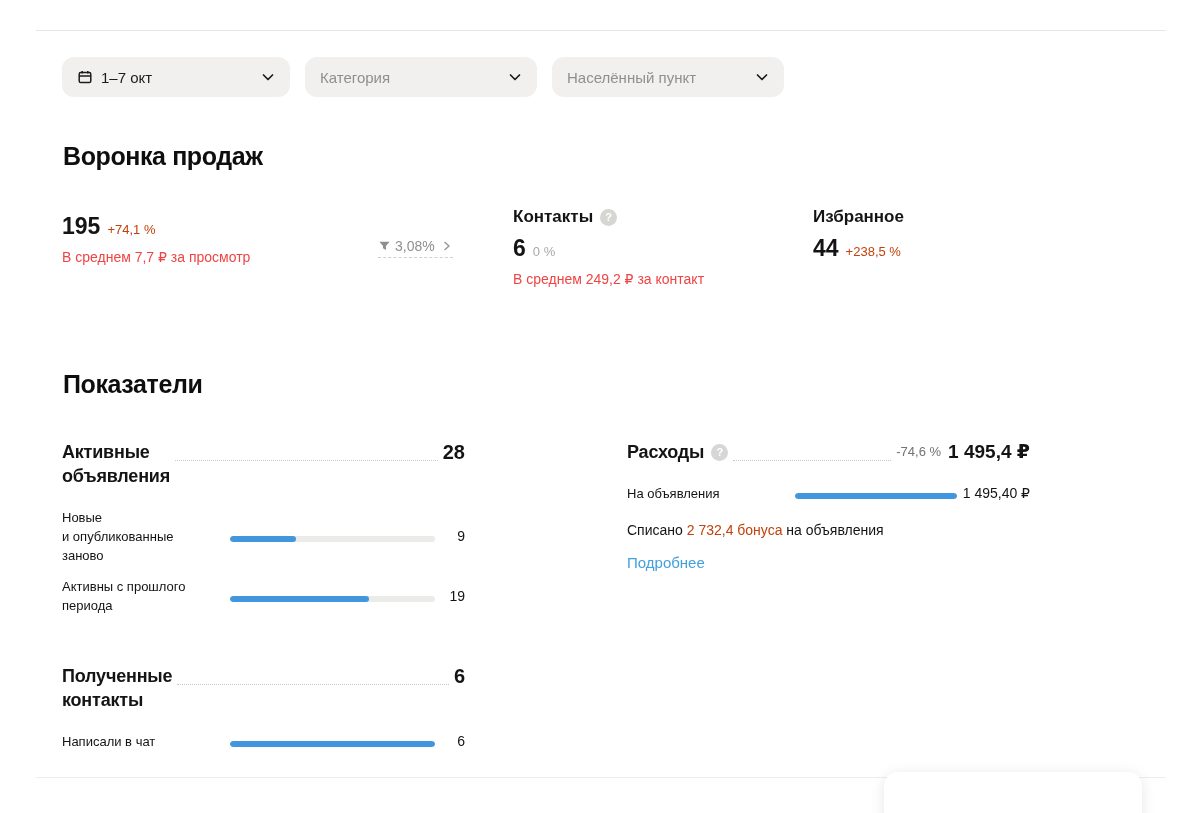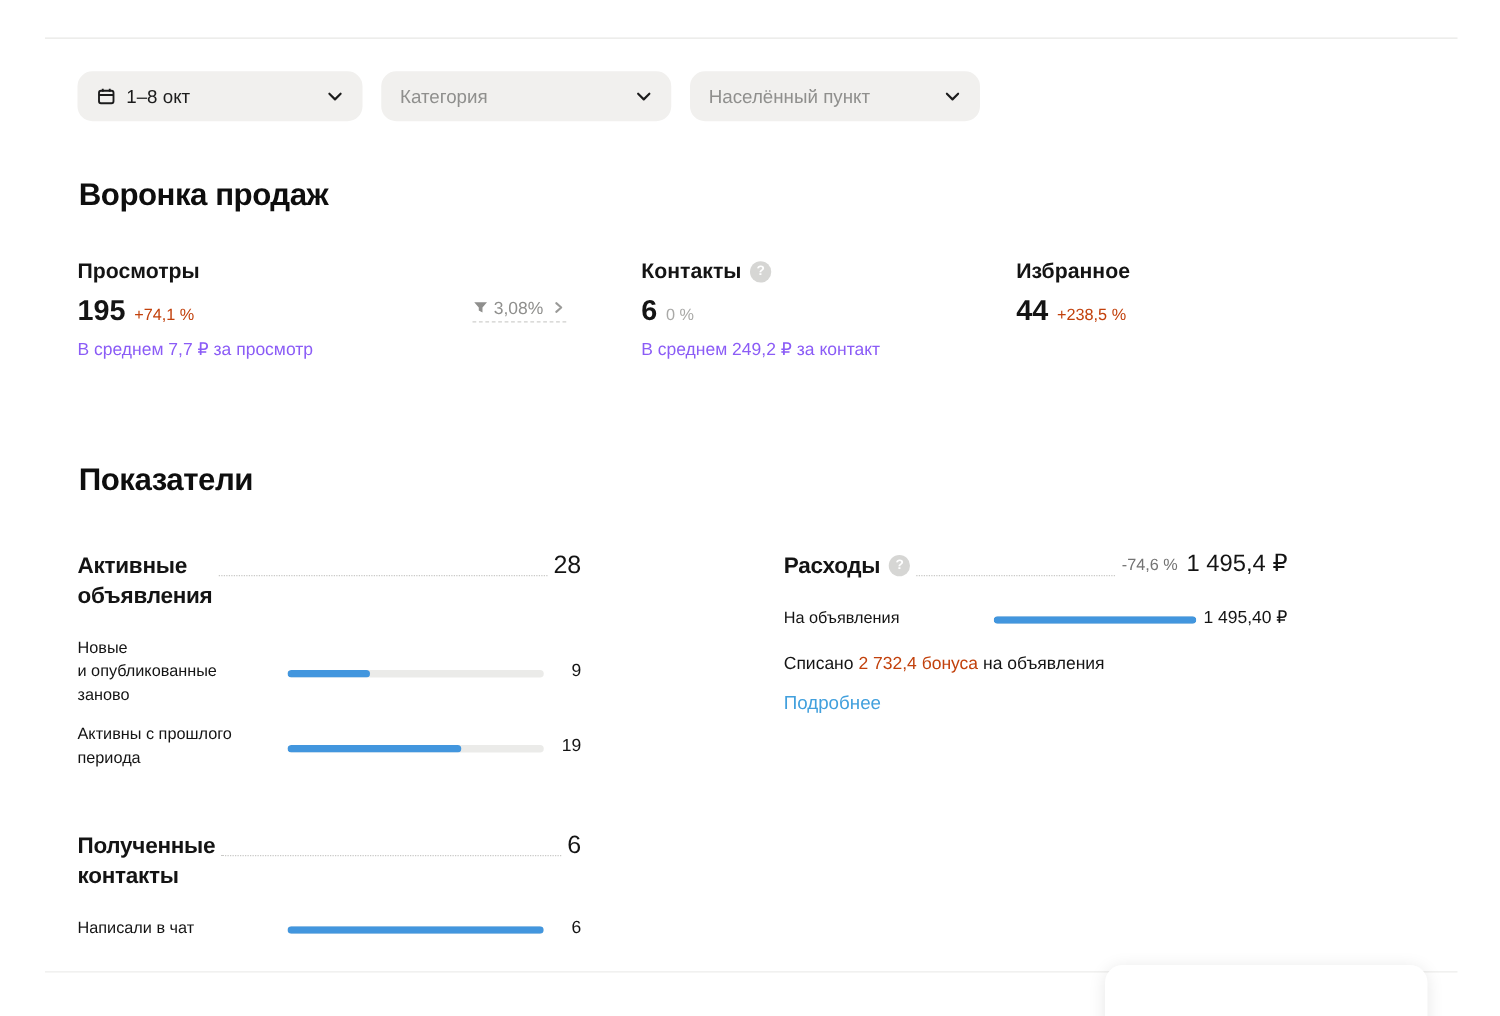--- a/index.html
+++ b/index.html
@@ -40,21 +40,21 @@
 
   
   .funnel-row{position:absolute;left:62px;top:206px;right:40px;height:100px;}
   .fcol{position:absolute;top:0;}
   .flabel{display:flex;align-items:center;gap:7px;font-size:17px;line-height:22px;font-weight:700;}
   .vrow{margin-top:8px;display:flex;align-items:baseline;}
   .bignum{font-size:23px;line-height:24px;font-weight:700;white-space:nowrap;}
   .chg{font-size:13px;margin-left:7px;white-space:nowrap;}
   .green{color:#c2410c;}
   .chg-gray{color:#a9a9a7;}
-  .fnote{margin-top:10px;font-size:14px;line-height:18px;color:#8b5cf6;white-space:nowrap;}
+  .fnote{margin-top:10px;font-size:14px;line-height:18px;color:#ef4444;white-space:nowrap;}
   .conversion{
     position:absolute;left:316px;top:32px;display:inline-flex;align-items:center;gap:4px;
     color:#8f8f8d;font-size:14px;line-height:16px;text-decoration:none;cursor:pointer;
     border-bottom:1px dashed #cfcfcd;padding-bottom:3px;white-space:nowrap;
   }
   .help{
     width:17px;height:17px;border-radius:50%;background:#d6d6d4;color:#ffffff;
     font-size:11px;line-height:17px;font-weight:700;text-align:center;display:inline-block;
     cursor:pointer;flex:none;
   }
@@ -62,21 +62,21 @@
   
   .iblock{position:absolute;width:403px;}
   .blk-active{left:62px;top:440px;}
   .blk-expenses{left:627px;top:440px;}
   .blk-received{left:62px;top:664px;}
   .iheader{display:flex;align-items:flex-start;}
   .hlabel{font-size:18px;line-height:24px;font-weight:700;white-space:pre-line;letter-spacing:-0.2px;}
   .hlabel-row{display:flex;align-items:center;gap:7px;flex:none;}
   .leader{flex:1;height:20px;border-bottom:1px dotted #c9c9c7;margin:0 5px;min-width:20px;}
   .hchange{font-size:13px;line-height:24px;color:#737373;margin-right:7px;white-space:nowrap;}
-  .htotal{font-size:20px;line-height:24px;font-weight:400;white-space:nowrap;}
+  .htotal{font-size:20px;line-height:24px;font-weight:700;white-space:nowrap;}
   .htotal-rub{font-size:19px;}
   .irow{display:flex;align-items:center;margin-top:12px;}
   .irow-first{margin-top:20px;}
   .rlabel{width:168px;flex:none;font-size:13px;line-height:19px;white-space:pre-line;color:#141414;}
   .track{width:205px;height:6px;border-radius:3px;background:#ebebe9;margin-top:5px;flex:none;position:relative;overflow:hidden;}
   .blk-expenses .track{width:162px;}
   .fill{position:absolute;left:0;top:0;bottom:0;border-radius:3px;background:#4296de;}
   .rvalue{flex:1;text-align:right;font-size:14px;line-height:17px;white-space:nowrap;}
   .bonus{margin:18px 0 0 0;font-size:14px;line-height:18px;}
   .details-link{display:inline-block;margin-top:15px;font-size:15px;line-height:18px;color:#42a0dd;text-decoration:none;cursor:pointer;}
@@ -91,21 +91,21 @@
   <div class="filters">
     <div class="pill pill-period">
       <span class="lead-icon">
         <svg width="16" height="16" viewBox="0 0 16 16">
             <rect x="2.2" y="3.6" width="11.6" height="10" rx="1.6" fill="none" stroke="#1c1c1c" stroke-width="1.5"></rect>
             <line x1="2.2" y1="7" x2="13.8" y2="7" stroke="#1c1c1c" stroke-width="1.5"></line>
             <line x1="5.2" y1="2" x2="5.2" y2="4.4" stroke="#1c1c1c" stroke-width="1.5"></line>
             <line x1="10.8" y1="2" x2="10.8" y2="4.4" stroke="#1c1c1c" stroke-width="1.5"></line>
           </svg>
       </span>
-      <span class="pill-text txt-dark">1–8 окт</span>
+      <span class="pill-text txt-dark">1–7 окт</span>
       <span class="chev">
         <svg width="16" height="16" viewBox="0 0 16 16">
             <path d="M3.5 6l4.5 4.5L12.5 6" fill="none" stroke="#1c1c1c" stroke-width="1.7" stroke-linecap="round" stroke-linejoin="round"></path>
           </svg>
       </span>
     </div>
     <div class="pill pill-mid">
       <span class="pill-text txt-muted">Категория</span>
       <span class="chev">
         <svg width="16" height="16" viewBox="0 0 16 16">
@@ -121,23 +121,20 @@
           </svg>
       </span>
     </div>
   </div>
 
   <h1 class="big-title h-funnel">Воронка продаж</h1>
 
   <div class="funnel-row">
 
     <div class="fcol" style="left:0;">
-      <div class="flabel">
-          <span>Просмотры</span>
-        </div>
       <div class="vrow">
         <span class="bignum">195</span>
         <span class="chg green">+74,1 %</span>
       </div>
       <div class="fnote">В среднем 7,7 ₽ за просмотр</div>
     </div>
 
     <a class="conversion">
       <span style="display:inline-flex;">
         <svg width="13" height="13" viewBox="0 0 14 14">

